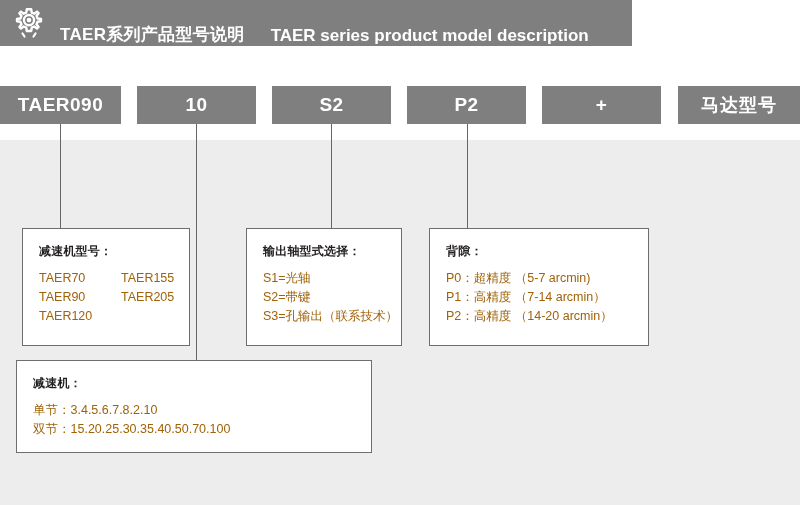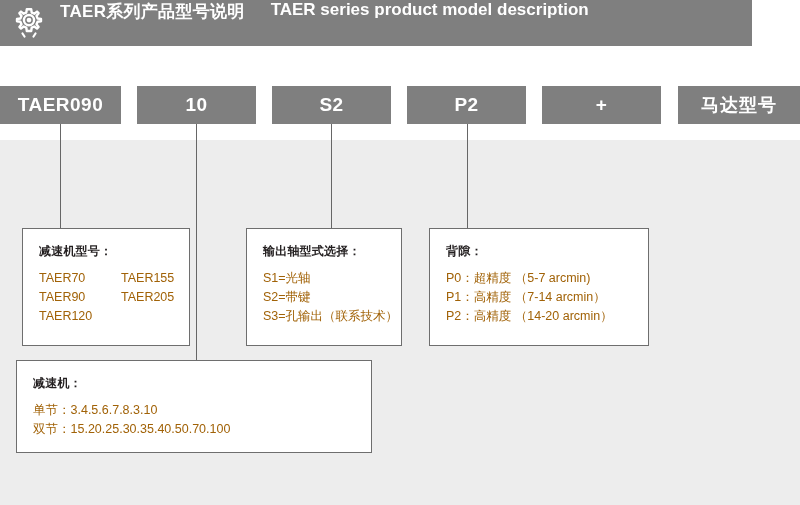--- a/index.html
+++ b/index.html
@@ -10,24 +10,24 @@
     background: #ffffff;
     font-family: "Liberation Sans", "DejaVu Sans", sans-serif;
     overflow: hidden;
     position: relative;
   }
 
   
   .header {
     position: absolute;
     left: 0; top: 0;
-    width: 752px; height: 46px;
+    width: 632px; height: 46px;
     background: #7f7f7f;
     display: flex;
-    align-items: flex-start;
+    align-items: flex-end;
   }
   .gear-wrap {
     width: 46px; height: 46px;
     display: flex; align-items: center; justify-content: center;
     margin-left: 6px;
     flex: 0 0 auto;
   }
   .gear-wrap svg { display: block; }
 
   .title-cn {
@@ -177,16 +177,16 @@
       <div class="detail-line">S3=孔输出（联系技术）</div>
     </div>
     <div class="detail-box" style="left: 429px; top: 228px; width: 220px; height: 118px;">
       <div class="detail-title">背隙：</div>
       <div class="detail-line">P0：超精度 （5-7 arcmin)</div>
       <div class="detail-line">P1：高精度 （7-14 arcmin）</div>
       <div class="detail-line">P2：高精度 （14-20 arcmin）</div>
     </div>
     <div class="detail-box" style="left: 16px; top: 360px; width: 356px; height: 93px;">
       <div class="detail-title">减速机：</div>
-      <div class="detail-line">单节：3.4.5.6.7.8.3.10</div>
+      <div class="detail-line">单节：3.4.5.6.7.8.2.10</div>
       <div class="detail-line">双节：15.20.25.30.35.40.50.70.100</div>
     </div>
   </div>
 
 </body></html>

